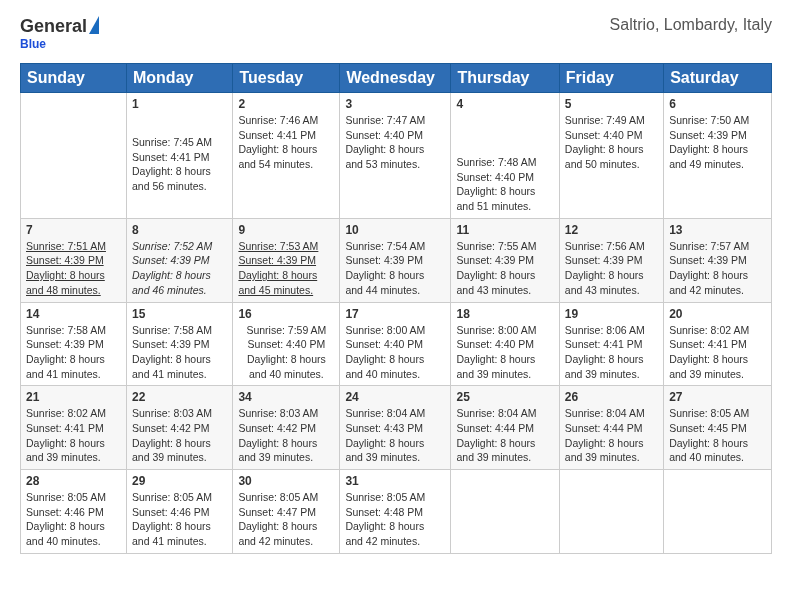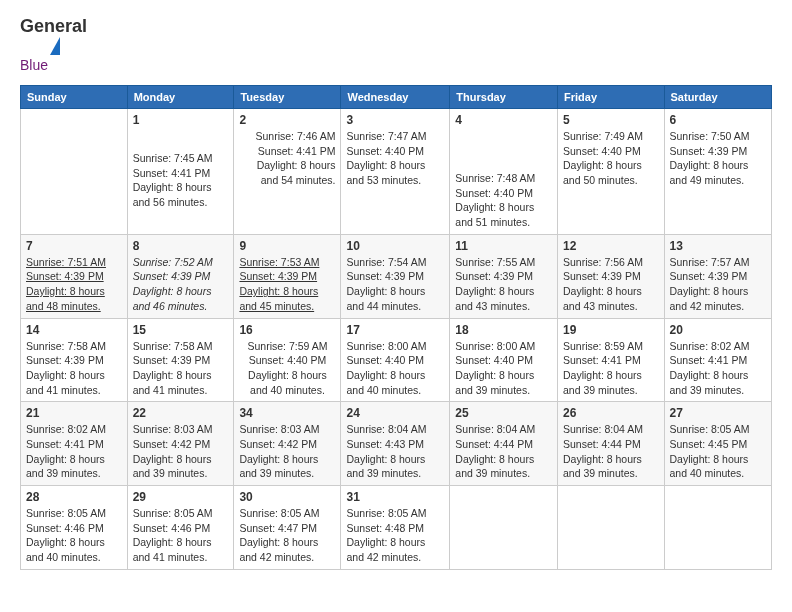--- a/index.html
+++ b/index.html
@@ -20,32 +20,31 @@
       align-items: flex-start;
       margin-bottom: 12px;
     }
     .logo {
       display: flex;
       flex-direction: column;
       align-items: flex-start;
     }
     .logo-text {
       display: flex;
-      align-items: center;
-      flex-direction: column;
+      align-items: flex-start;
     }
     .logo-general {
       font-size: 18px;
       font-weight: bold;
       color: #333;
     }
     .logo-blue {
-      font-size: 14px;
-      font-weight: normal;
-      color: #701a75;
+      font-size: 12px;
+      font-weight: bold;
+      color: #1d4ed8;
     }
     .logo-triangle {
       width: 0;
       height: 0;
       border-left: 10px solid transparent;
       border-right: 0px solid transparent;
       border-bottom: 18px solid #1a6bbf;
       margin-left: 2px;
       margin-bottom: 2px;
     }
@@ -67,21 +66,21 @@
       font-size: 11px;
     }
     .calendar thead tr {
       background-color: #2e6db4;
     }
     .calendar thead th {
       color: #fff;
       font-weight: bold;
       padding: 5px 6px;
       text-align: left;
-      font-size: 11px;
+      font-size: 16px;
       border: 1px solid #1a5a99;
     }
     .calendar tbody td {
       border: 1px solid #ccc;
       vertical-align: top;
       padding: 4px 5px;
       height: 80px;
       width: 113px;
       background: #fff;
     }
@@ -110,20 +109,21 @@
 <div class="container">
   <div class="header">
     <div class="logo">
       <div class="logo-text">
         <span class="logo-general">General</span>
         <div class="logo-triangle"></div>
       </div>
       <span class="logo-blue">Blue</span>
     </div>
     <div class="title-block">
+      <div class="location">Saltrio, Lombardy, Italy</div>
     </div>
   </div>
 
   <table class="calendar">
     <thead>
       <tr>
       <th>Sunday</th>
           <th>Monday</th>
           <th>Tuesday</th>
           <th>Wednesday</th>
@@ -137,21 +137,21 @@
           <td class="empty-cell"></td>
           <td>
             <span class="day-num">1</span>
             <div class="cell-text" style="white-space: pre-line; margin-top: 24px;">Sunrise: 7:45 AM
 Sunset: 4:41 PM
 Daylight: 8 hours
 and 56 minutes.</div>
           </td>
           <td>
             <span class="day-num">2</span>
-            <div class="cell-text" style="white-space: pre-line; text-align: right;">Sunrise: 7:46 AM
+            <div class="cell-text" style="white-space: pre-line;">Sunrise: 7:46 AM
 Sunset: 4:41 PM
 Daylight: 8 hours
 and 54 minutes.</div>
           </td>
           <td>
             <span class="day-num">3</span>
             <div class="cell-text" style="white-space: pre-line;">Sunrise: 7:47 AM
 Sunset: 4:40 PM
 Daylight: 8 hours
 and 53 minutes.</div>
@@ -260,21 +260,21 @@
           </td>
           <td>
             <span class="day-num">18</span>
             <div class="cell-text" style="white-space: pre-line;">Sunrise: 8:00 AM
 Sunset: 4:40 PM
 Daylight: 8 hours
 and 39 minutes.</div>
           </td>
           <td>
             <span class="day-num">19</span>
-            <div class="cell-text" style="white-space: pre-line;">Sunrise: 8:59 AM
+            <div class="cell-text" style="white-space: pre-line;">Sunrise: 8:06 AM
 Sunset: 4:41 PM
 Daylight: 8 hours
 and 39 minutes.</div>
           </td>
           <td>
             <span class="day-num">20</span>
             <div class="cell-text" style="white-space: pre-line;">Sunrise: 8:02 AM
 Sunset: 4:41 PM
 Daylight: 8 hours
 and 39 minutes.</div>

